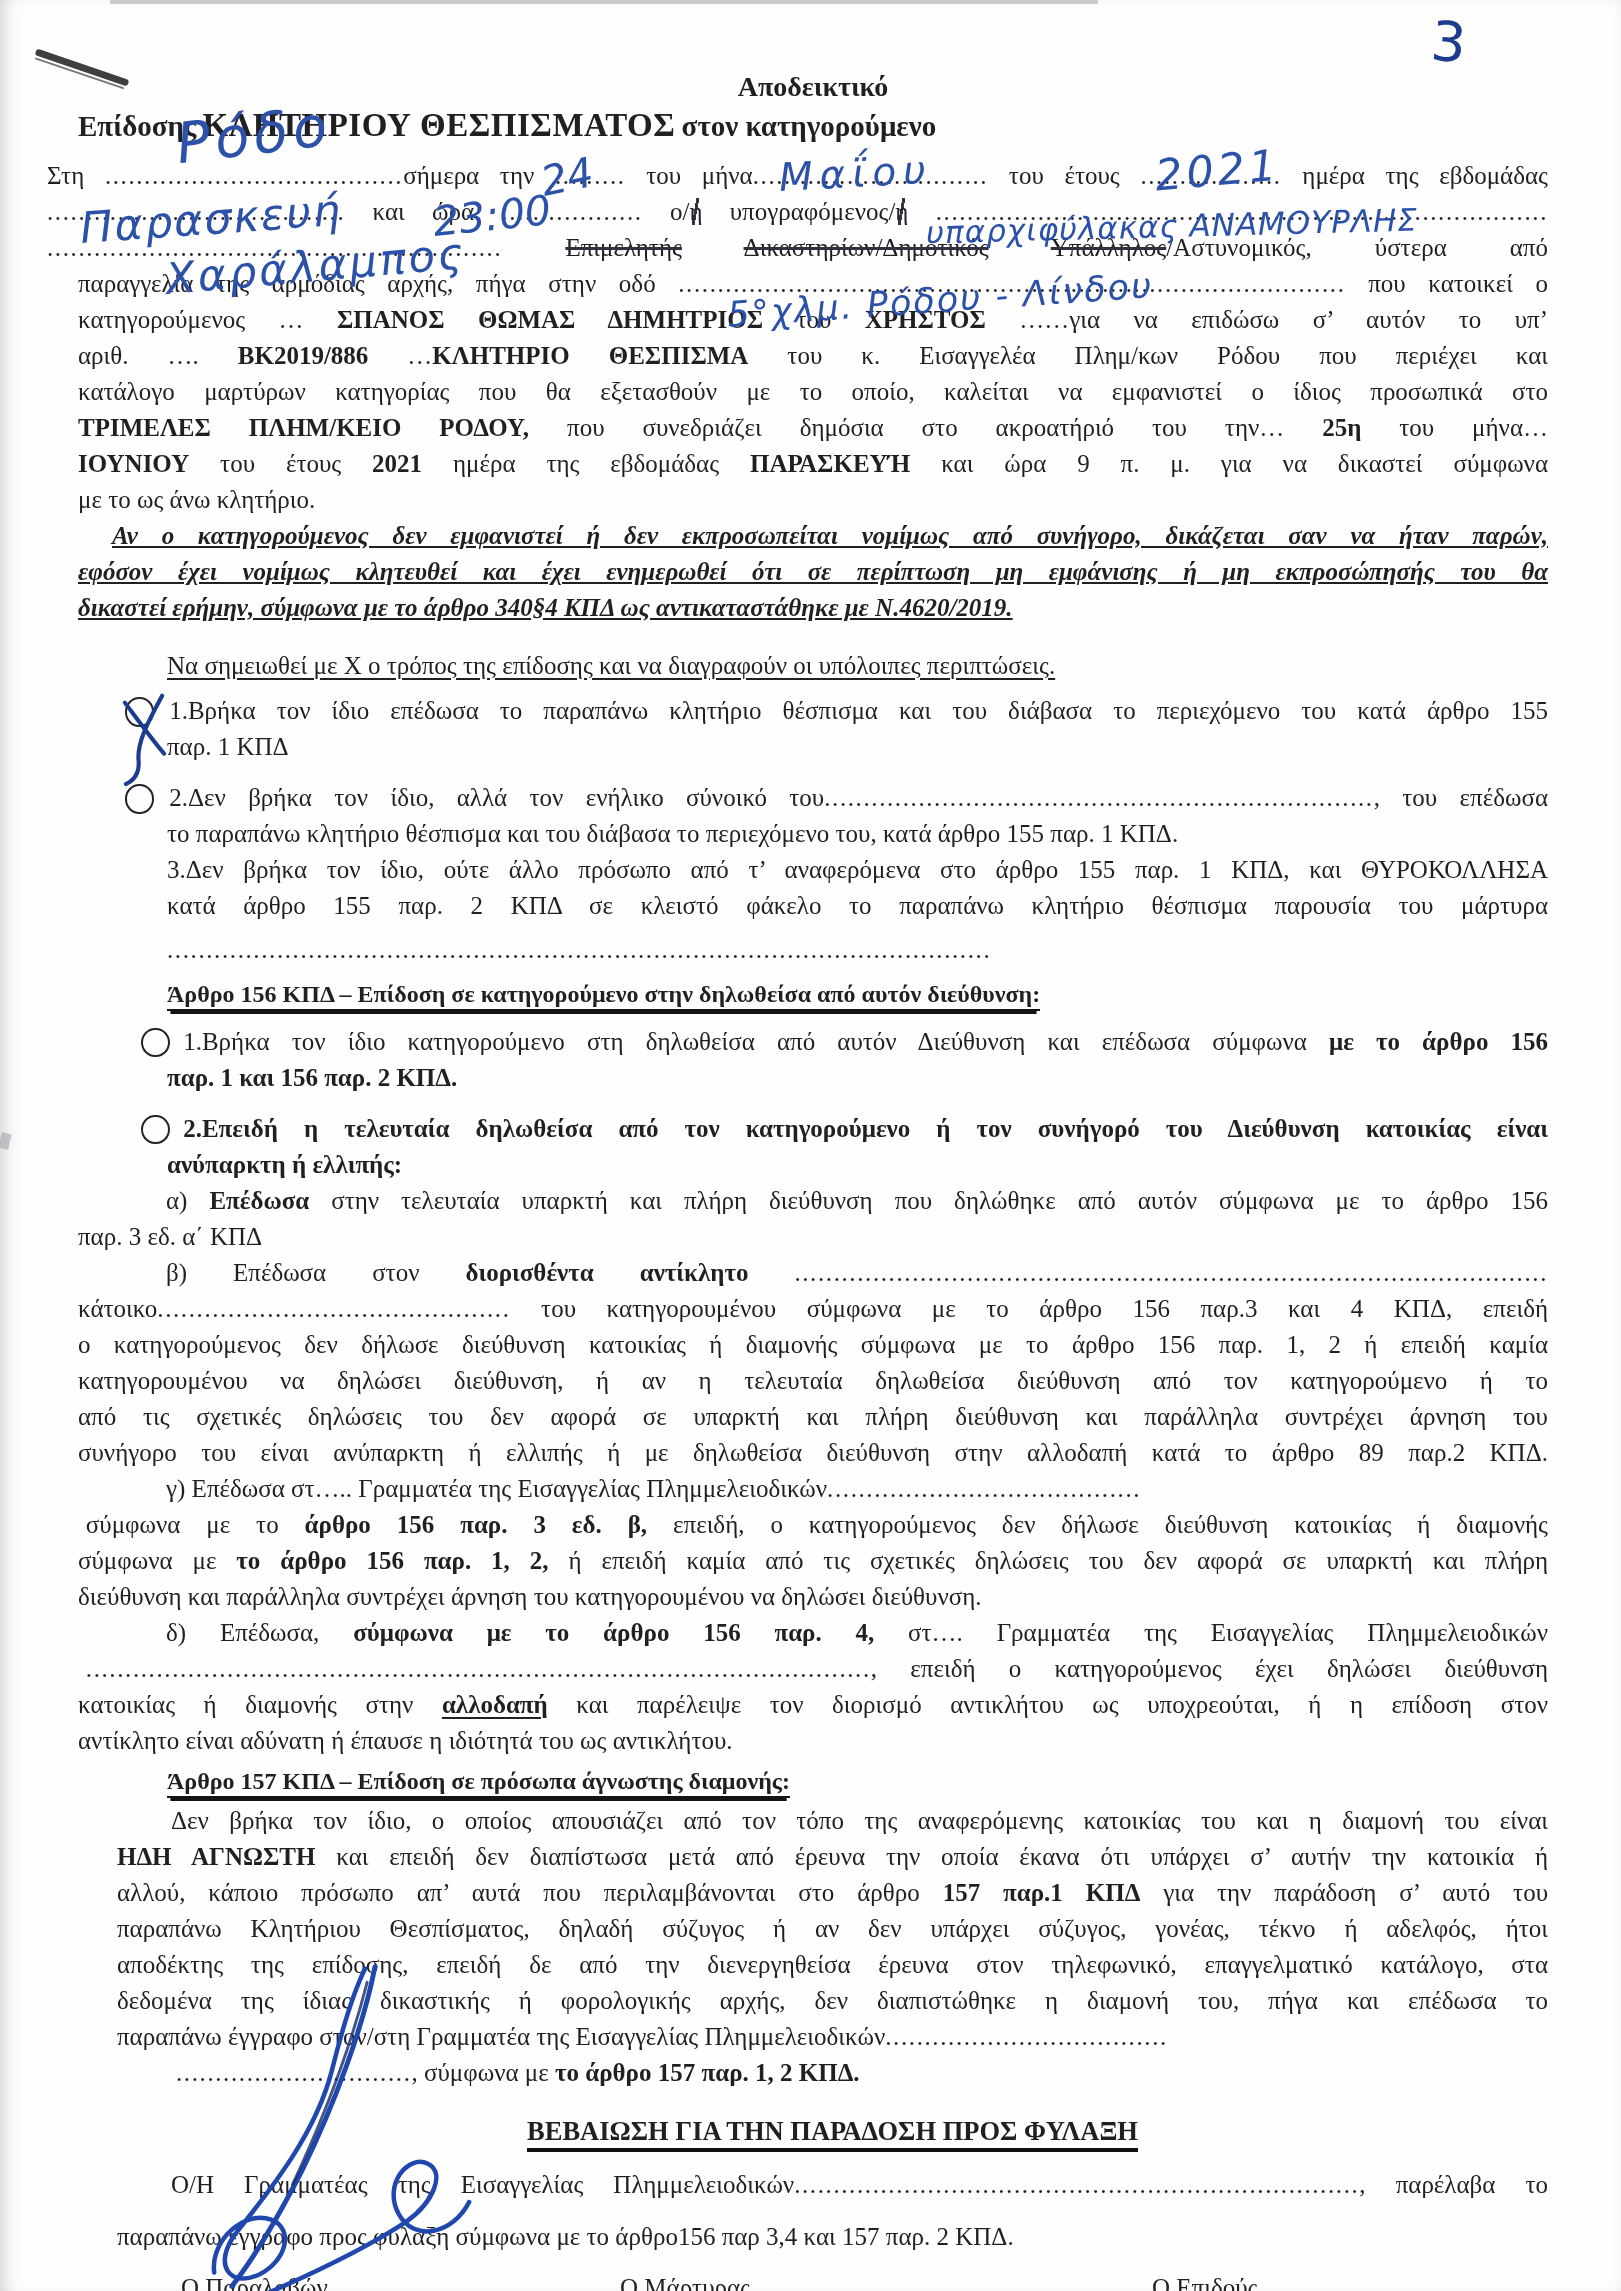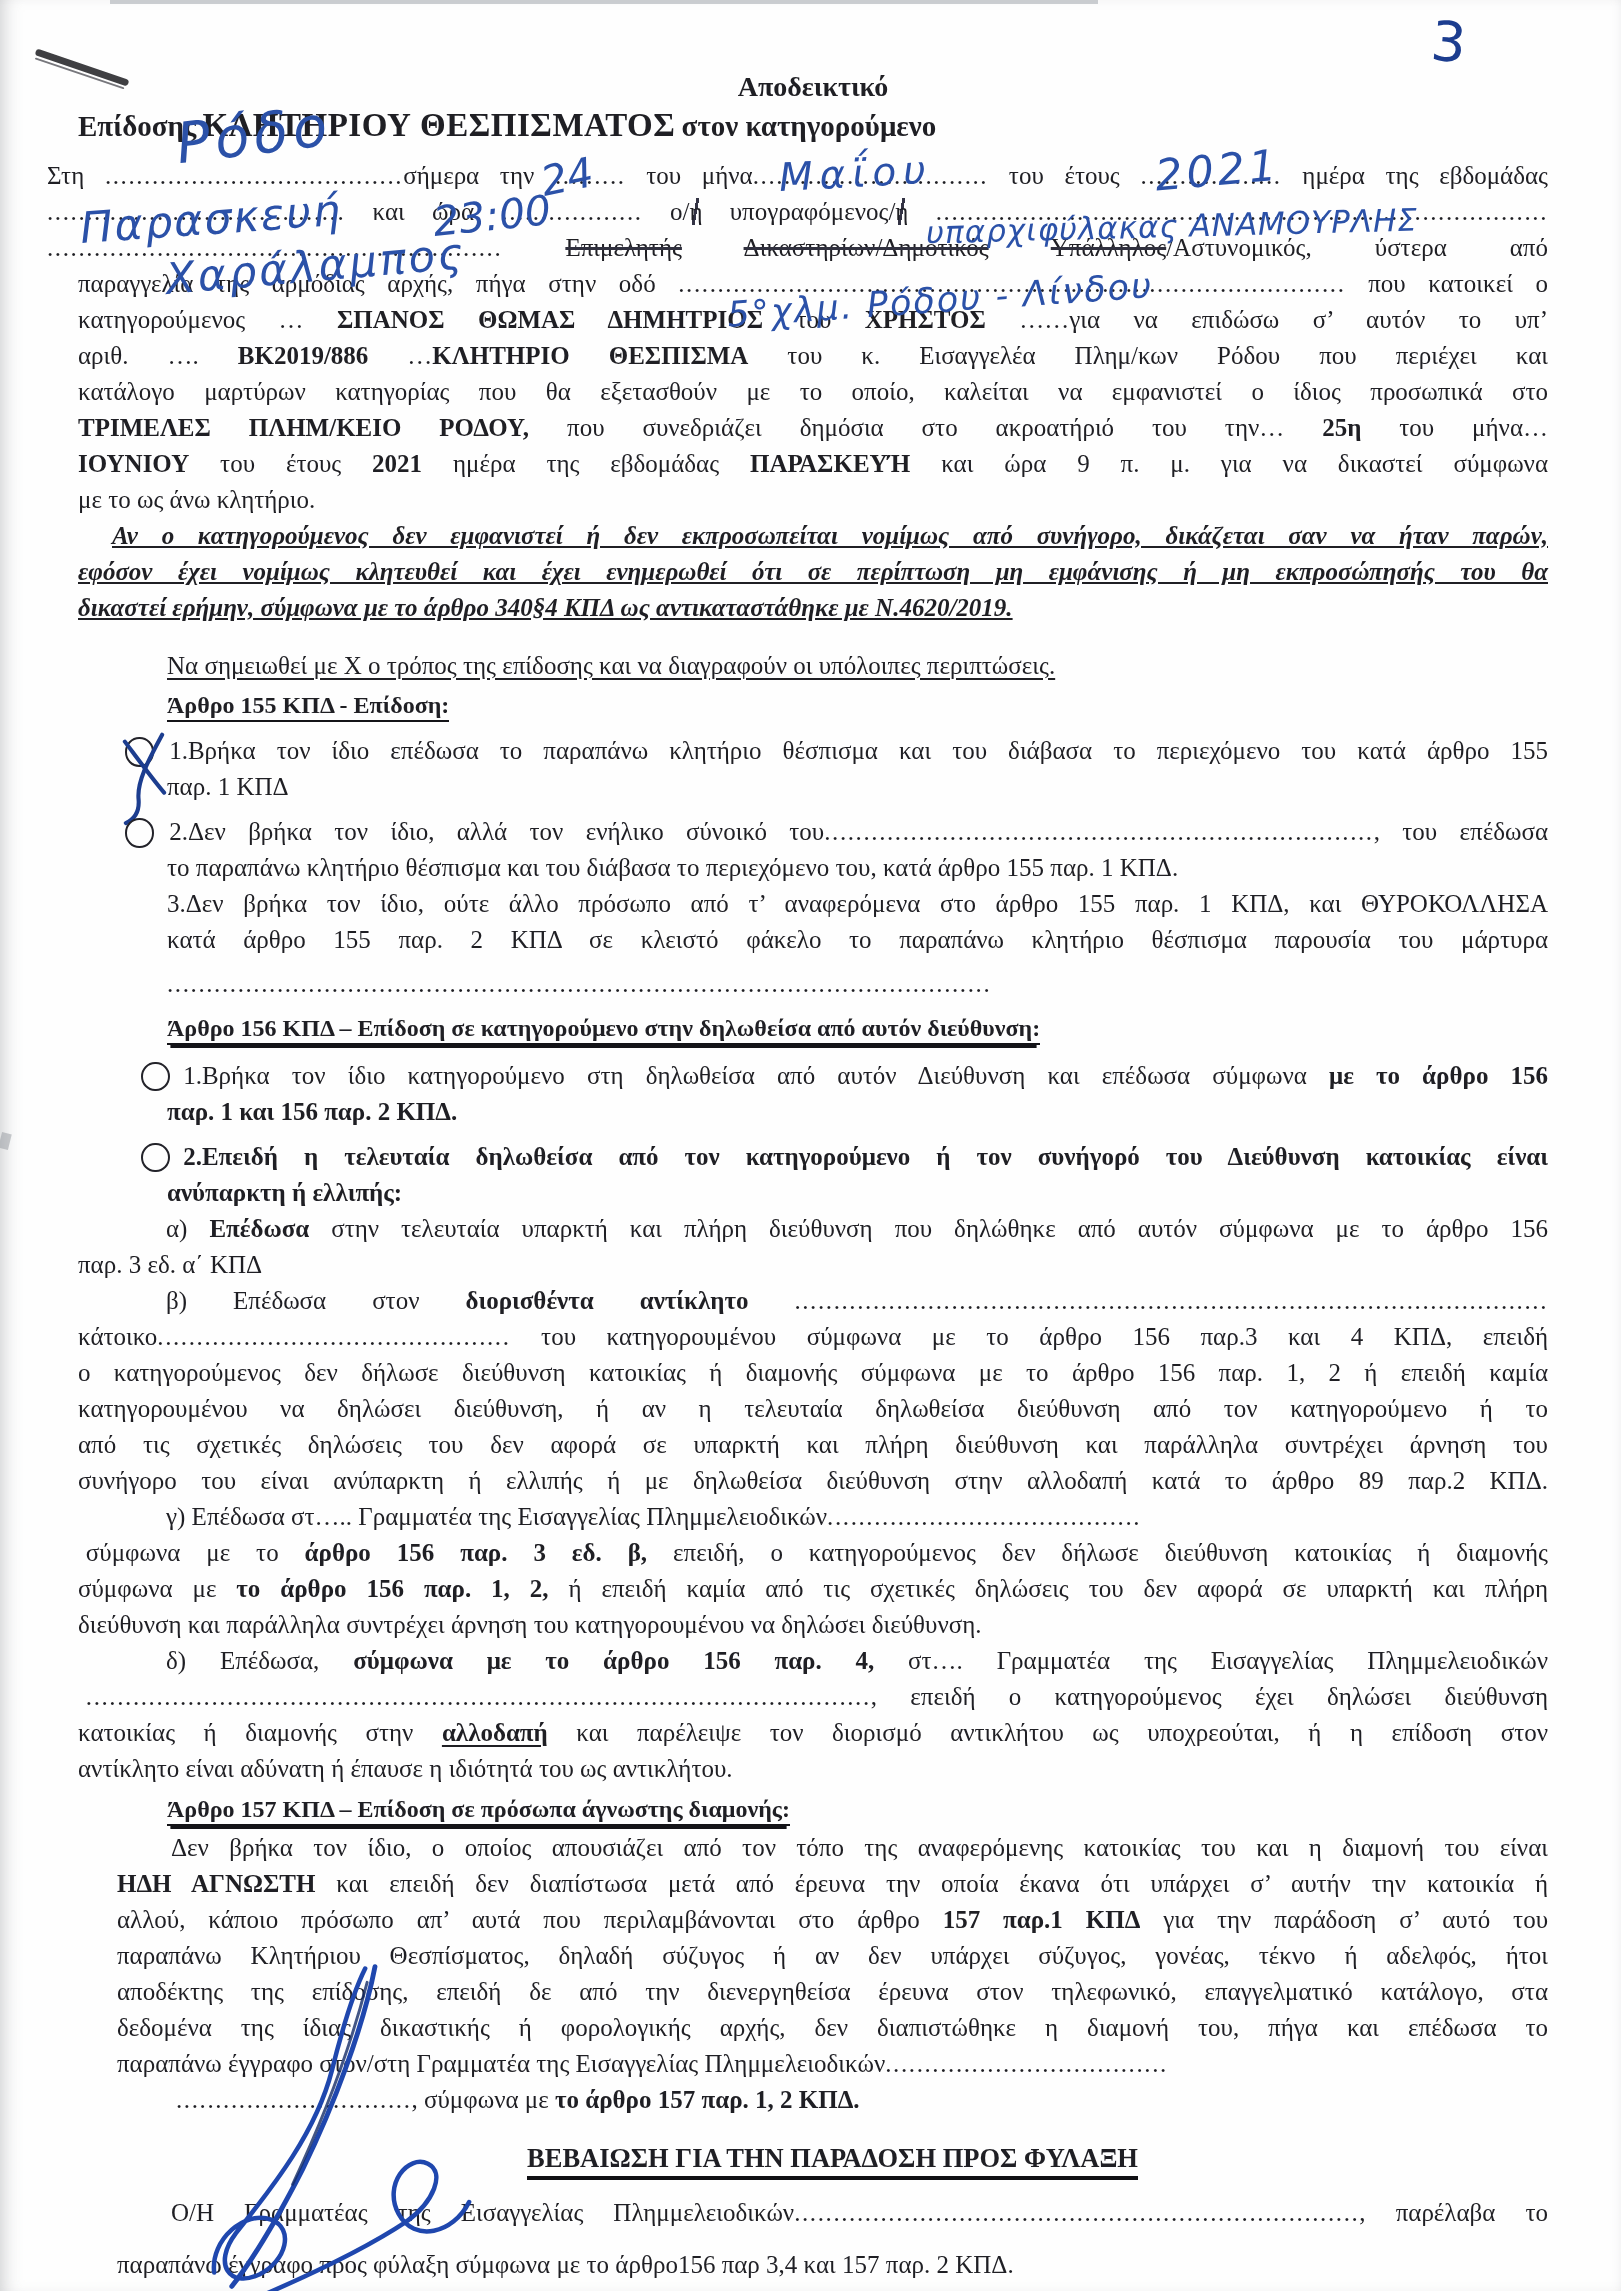--- a/index.html
+++ b/index.html
@@ -16,21 +16,21 @@
   .sub-pre,.sub-post{font-weight:bold; font-size:29px;}
   .sub-main{font-weight:bold; font-size:33px; letter-spacing:0.5px;}
   .body-start{margin-top:13.7px;}
   .ln{margin:0; text-align:justify; line-height:36px; min-height:36px;}
   .ln.j{text-align-last:justify;}
   .out{margin-left:-31px;}
   .i{font-weight:bold; font-style:italic; font-size:25px;text-decoration:underline;}
   .ind35{text-indent:34px}.ind55{text-indent:54px}.ind90{text-indent:88px}
   .ml8{margin-left:7.8px}.ml40{margin-left:39px}.ml91{margin-left:89px}.ml100{margin-left:98px}
   .g4{margin-top:3.9px}.g6{margin-top:22px}.g8{margin-top:7.8px}.g10{margin-top:9.8px}.g12{margin-top:11.8px}
-  .g14{margin-top:9px}.g16{margin-top:15.7px}.g18{margin-top:17.6px}
+  .g14{margin-top:15px}.g16{margin-top:15.7px}.g18{margin-top:17.6px}
   .ctr{text-align:center; text-align-last:center;}
   .seg.b{font-weight:bold;}
   .seg.u{text-decoration:underline; text-decoration-thickness:1.6px; text-underline-offset:3.9px;}
   .seg.bu{font-weight:bold; text-decoration:underline; text-decoration-thickness:1.8px; text-underline-offset:3.9px;}
   .seg.d{letter-spacing:1.6px;}
   .seg.pen{text-decoration:line-through; text-decoration-color:#30303e; text-decoration-thickness:2.5px;}
   .seg.slash{background:linear-gradient(100deg, transparent 42%, #333344 42%, #333344 58%, transparent 58%);}
   .seg.hu{font-weight:bold; font-size:24px; border-bottom:2.7px solid #141418; padding-bottom:2px;}
   .seg.hu2{font-weight:bold; font-size:24px; border-bottom:2.5px solid #141418; padding-bottom:2px; box-shadow:0 6.4px 0 -3.4px #141418;}
   .seg.h2u{font-weight:bold; font-size:26.5px; border-bottom:4.4px solid #101014; padding-bottom:2.9px;}
@@ -112,21 +112,20 @@
         <p class="ln j"><span class="seg">κατηγορούμενος … </span><span class="seg b">ΣΠΑΝΟΣ ΘΩΜΑΣ ΔΗΜΗΤΡΙΟΣ</span><span class="seg"> του </span><span class="seg b">ΧΡΗΣΤΟΣ</span><span class="seg"> ……για να επιδώσω σ’ αυτόν το υπ’</span></p>
         <p class="ln j"><span class="seg">αριθ. …. </span><span class="seg b">ΒΚ2019/886</span><span class="seg"> …</span><span class="seg b">ΚΛΗΤΗΡΙΟ ΘΕΣΠΙΣΜΑ</span><span class="seg"> του κ. Εισαγγελέα Πλημ/κων Ρόδου που περιέχει και</span></p>
         <p class="ln j"><span class="seg">κατάλογο μαρτύρων κατηγορίας που θα εξετασθούν με το οποίο, καλείται να εμφανιστεί ο ίδιος προσωπικά στο</span></p>
         <p class="ln j"><span class="seg b">ΤΡΙΜΕΛΕΣ ΠΛΗΜ/ΚΕΙΟ ΡΟΔΟΥ,</span><span class="seg"> που συνεδριάζει δημόσια στο ακροατήριό του την… </span><span class="seg b">25η</span><span class="seg"> του μήνα…</span></p>
         <p class="ln j"><span class="seg b">ΙΟΥΝΙΟΥ</span><span class="seg"> του έτους </span><span class="seg b">2021</span><span class="seg">  ημέρα της εβδομάδας  </span><span class="seg b">ΠΑΡΑΣΚΕΥΉ</span><span class="seg">  και ώρα 9 π. μ. για να δικαστεί σύμφωνα</span></p>
         <p class="ln "><span class="seg">με το ως άνω κλητήριο.</span></p>
         <p class="ln i j ind35"><span class="seg">Αν ο κατηγορούμενος δεν εμφανιστεί ή δεν εκπροσωπείται νομίμως από συνήγορο, δικάζεται σαν να ήταν παρών,</span></p>
         <p class="ln i j"><span class="seg">εφόσον έχει νομίμως κλητευθεί και έχει ενημερωθεί ότι σε περίπτωση μη εμφάνισης ή μη εκπροσώπησής του θα</span></p>
         <p class="ln i"><span class="seg">δικαστεί ερήμην, σύμφωνα με το άρθρο 340§4 ΚΠΔ ως αντικαταστάθηκε με Ν.4620/2019.</span></p>
         <p class="ln ml91 g6"><span class="seg u">Να σημειωθεί με Χ ο τρόπος της επίδοσης και να διαγραφούν οι υπόλοιπες περιπτώσεις.</span></p>
-        <p class="ln ml91 g4"><span class="seg hu">Άρθρο 155 ΚΠΔ - Επίδοση:</span></p>
         <p class="ln j g10 item">
           <span class="circ marked">
             <svg class="xmark" viewBox="0 0 62 104">
               <g fill="none" stroke="#1c3d8f" stroke-width="4.2" stroke-linecap="round">
                 <path d="M12,20 C24,36 40,58 52,72"></path>
                 <path d="M50,13 C36,39 24,61 26,79 C27,92 22,99 13,103"></path>
               </g>
             </svg>
           </span>
           <span class="itext"><span class="seg">1.Βρήκα τον ίδιο επέδωσα το παραπάνω κλητήριο θέσπισμα και του διάβασα το περιεχόμενο του κατά άρθρο 155</span></span>

